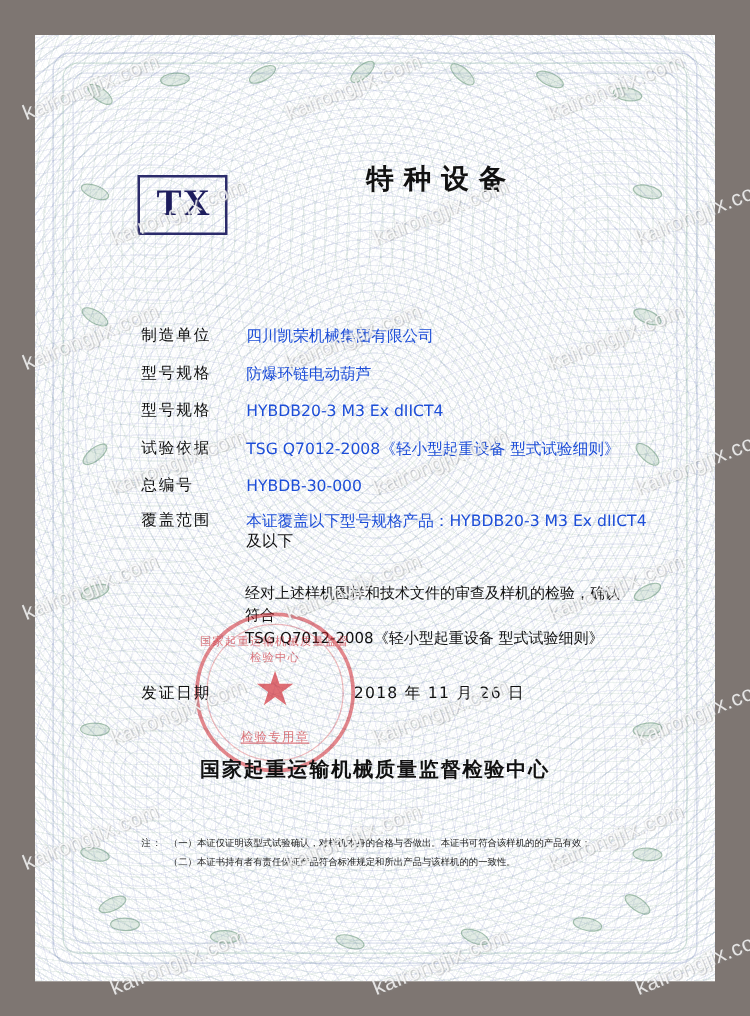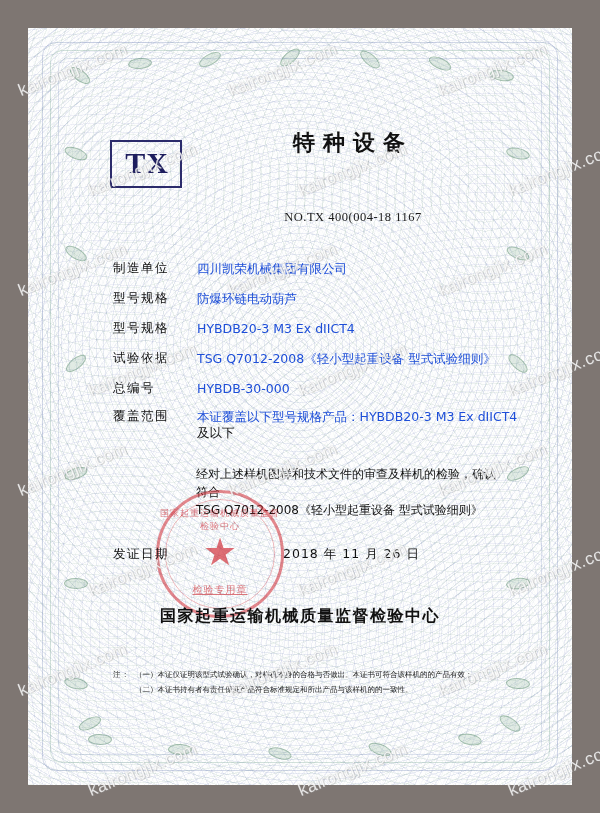--- a/index.html
+++ b/index.html
@@ -371,21 +371,20 @@
         <div class="oval" style="left: 470px; top: 690px; transform: rotate(35deg);"></div>
         <div class="oval" style="left: 50px; top: 690px; transform: rotate(-25deg);"></div>
       </div>
 
     <div id="content">
 
       <div id="tx-box"></div>
       <div id="tx-text">TX</div>
 
       <div id="title-small">特种设备</div>
-      <div id="cert-no">NO.TX 400(004-18 1167</div>
 
       <div class="field-row" id="row1">
         <div class="field-label">制造单位</div>
         <div class="field-value">四川凯荣机械集团有限公司</div>
       </div>
       <div class="field-row" id="row2">
         <div class="field-label">型号规格</div>
         <div class="field-value">防爆环链电动葫芦</div>
       </div>
       <div class="field-row" id="row3">

